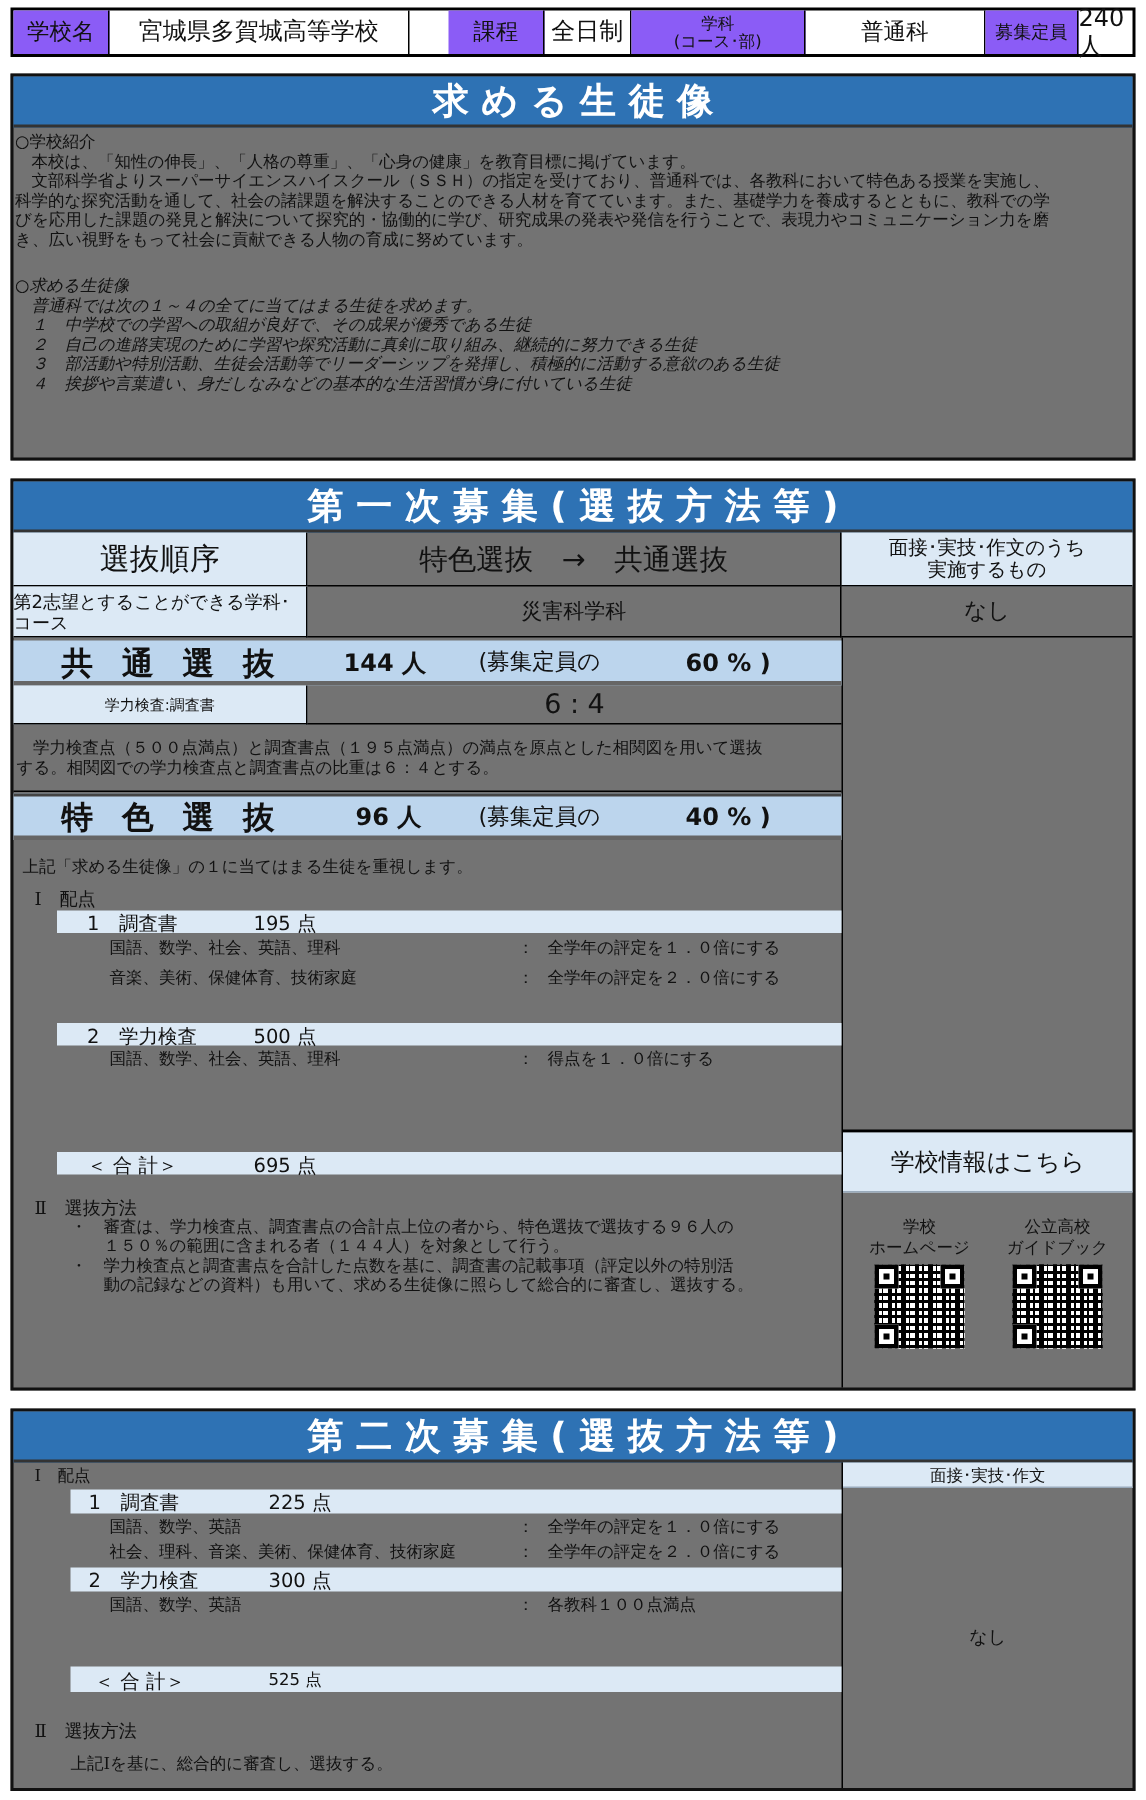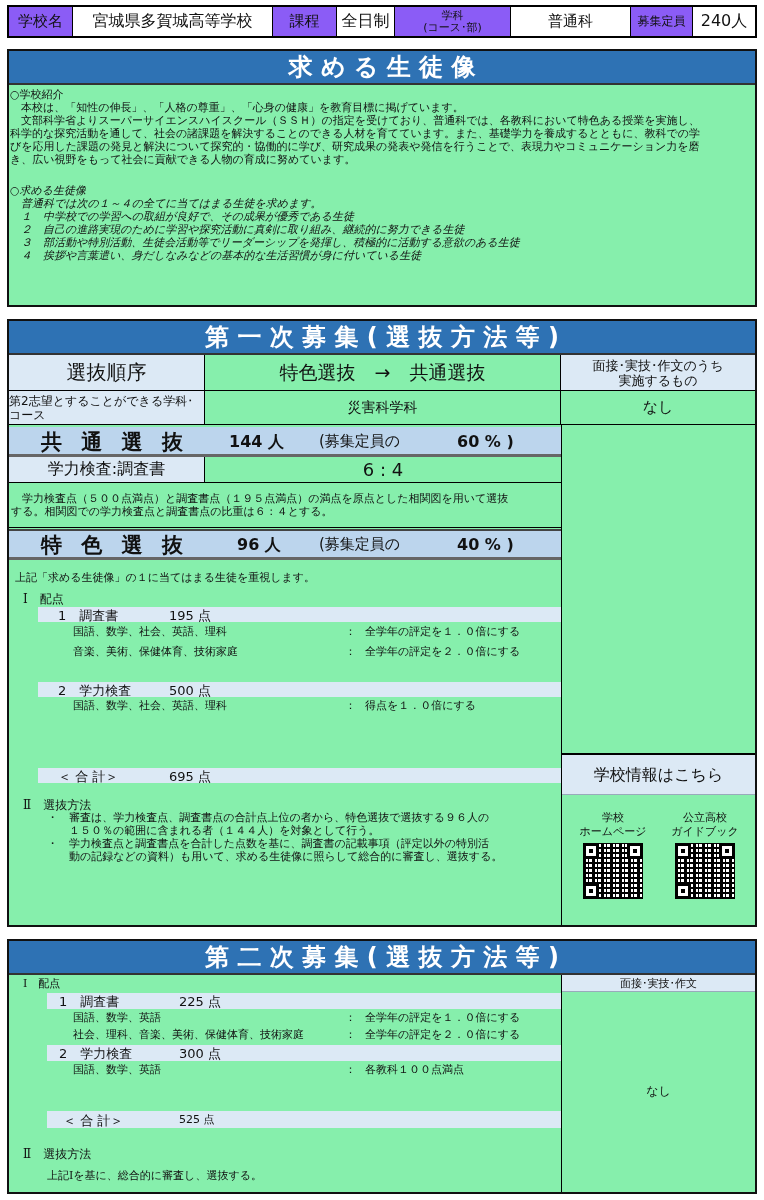--- a/index.html
+++ b/index.html
@@ -8,21 +8,21 @@
   .serif { font-family: "DejaVu Serif", "Liberation Serif", serif; }
   .abs { position: absolute; }
 
   
   .hdr { position: absolute; left: 7px; top: 5px; width: 750px; height: 33px; border: 2px solid #000; display: flex; }
   .hdr > div { border-right: 1px solid #000; display: flex; align-items: center; justify-content: center; font-size: 15px; }
   .hdr > div:last-child { border-right: none; }
   .lbl { background: #8b5cf6; }
 
   .band { background: #2e72b4; color: #fff; text-align: center; font-weight: bold; border-bottom: 2px solid #333; }
-  .box { position: absolute; border: 2px solid #111; background: #86efac; }
+  .box { position: absolute; border: 2px solid #111; background: #737373; }
 
   .small { font-size: 11px; line-height: 13px; }
   .line { white-space: nowrap; }
 
   .hl { background: #dce9f5; }
   .cell { position: absolute; display: flex; align-items: center; justify-content: center; }
   .bb { border-bottom: 1px solid #000; }
   .br { border-right: 1px solid #000; }
 
   .qr { width: 60px; height: 56px; background:
@@ -31,21 +31,21 @@
       background-blend-mode: multiply; position: relative; }
   .qr .fp { position: absolute; width: 16px; height: 16px; border: 3px solid #000; background: #fff; }
   .qr .fp::after { content: ""; position: absolute; left: 3px; top: 3px; width: 4px; height: 4px; background: #000; }
 </style>
 </head>
 <body>
 
 <div class="hdr">
   <div class="lbl" style="width:64px;">学校名</div>
   <div style="width:200px;font-size:16px;">宮城県多賀城高等学校</div>
-  <div class="lbl" style="width:64px;">課程</div>
+  <div class="lbl" style="width:64px;margin-left:26px;">課程</div>
   <div style="width:58px;font-size:16px;">全日制</div>
   <div class="lbl" style="width:116px;flex-direction:column;font-size:11px;line-height:12px;">
     <span>学科</span>
     <span>(コース･部)</span>
   </div>
   <div style="width:120px;">普通科</div>
   <div class="lbl" style="width:62px;font-size:12px;">募集定員</div>
   <div style="flex:1;font-size:16px;">240人</div>
 </div>
 
@@ -84,21 +84,21 @@
   <div class="cell bb" style="left:552px;top:70px;width:194px;height:34px;font-size:15px;">なし</div>
 
   <div class="abs" style="left:552px;top:104px;width:1px;height:500px;background:#000;"></div>
 
   <div class="abs" style="left:0;top:106px;width:552px;height:30px;background:#bcd5ed;border-bottom:3px solid #666;">
     <span class="abs" style="left:32px;top:1px;font-size:21px;font-weight:bold;letter-spacing:6px;">共 通 選 抜</span>
     <span class="abs" style="left:220px;top:5px;font-size:16px;font-weight:bold;">144 人</span>
     <span class="abs" style="left:310px;top:5px;font-size:15px;">(募集定員の</span>
     <span class="abs" style="left:448px;top:5px;font-size:16px;font-weight:bold;white-space:nowrap;">60 % )</span>
   </div>
-  <div class="cell hl br bb" style="left:0;top:136px;width:196px;height:26px;font-size:16px;">学力検査:調査書</div>
+  <div class="cell hl br bb" style="left:0;top:136px;width:196px;height:26px;font-size:10px;">学力検査:調査書</div>
   <div class="cell bb" style="left:196px;top:136px;width:356px;height:26px;font-size:18px;">6 : 4</div>
   <div class="abs serif small bb" style="left:0;top:162px;width:552px;height:45px;padding:9px 0 0 2px;">
     <div class="line">　学力検査点（５００点満点）と調査書点（１９５点満点）の満点を原点とした相関図を用いて選抜</div>
     <div class="line">する。相関図での学力検査点と調査書点の比重は６：４とする。</div>
   </div>
 
   <div class="abs" style="left:0;top:208px;width:552px;height:31px;background:#bcd5ed;border-top:2px solid #444;border-bottom:3px solid #666;">
     <span class="abs" style="left:32px;top:0;font-size:21px;font-weight:bold;letter-spacing:6px;">特 色 選 抜</span>
     <span class="abs" style="left:228px;top:4px;font-size:16px;font-weight:bold;">96 人</span>
     <span class="abs" style="left:310px;top:4px;font-size:15px;">(募集定員の</span>

